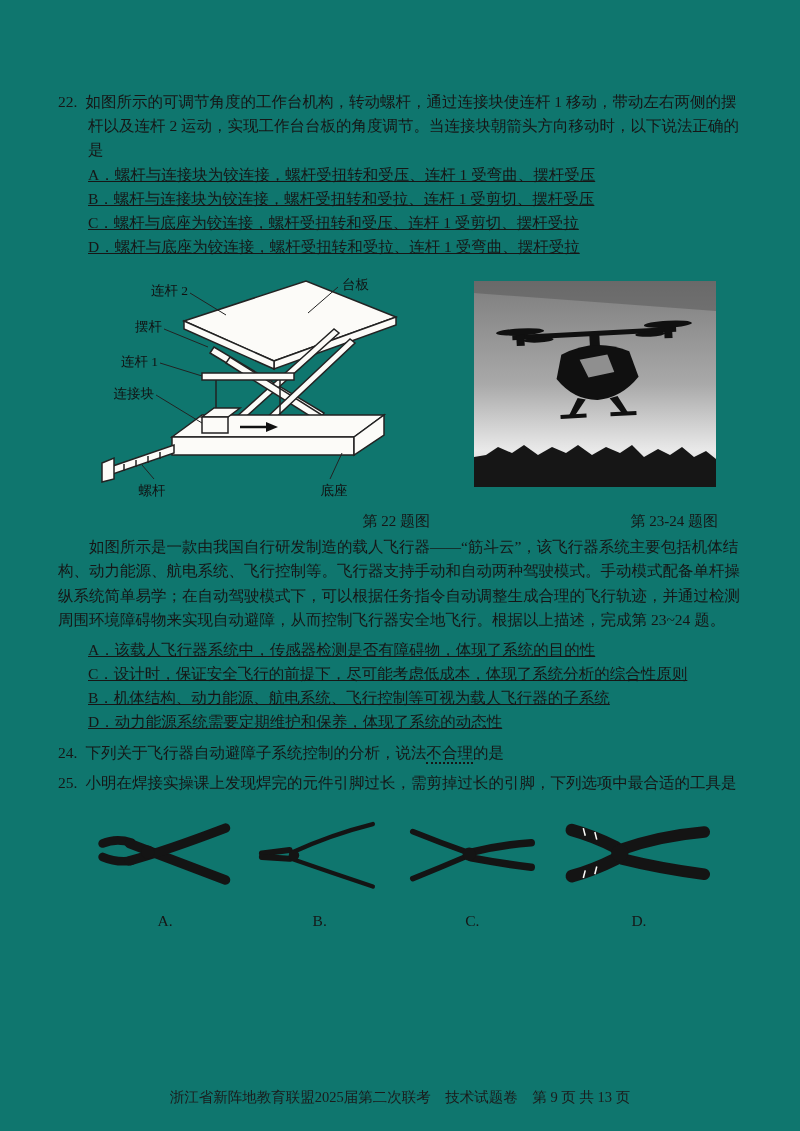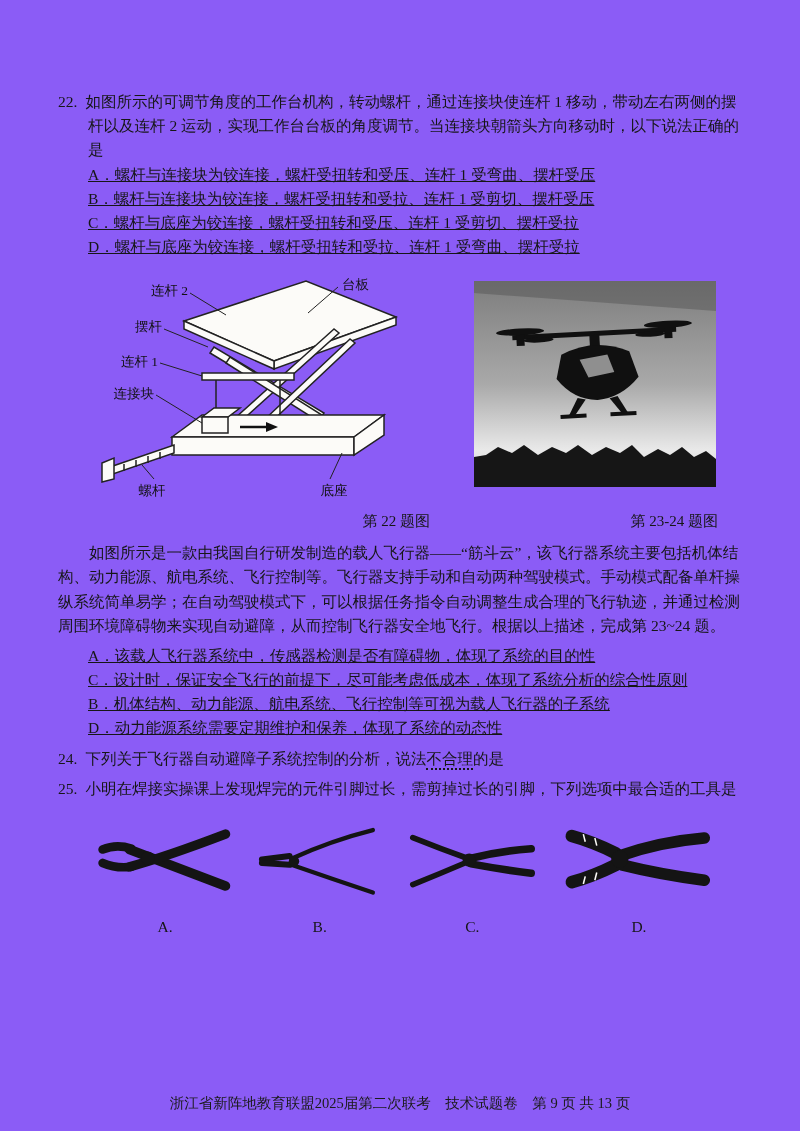--- a/index.html
+++ b/index.html
@@ -3,46 +3,46 @@
 <meta charset="utf-8">
 <style>
   * { margin:0; padding:0; box-sizing:border-box; }
   html,body { background:#e9e9e9; }
   body {
     width:800px; height:1131px; overflow:hidden;
     font-family:"Liberation Serif","DejaVu Serif",serif;
   }
   .page {
     width:800px; height:1131px; position:relative;
-    background:#8b5cf6; color:#161616;
+    background:#0f766e; color:#161616;
     font-size:15.5px; line-height:1.56;
     padding:84px 54px 0 58px;
   }
   .q { margin-top:6px; }
   .q-stem { padding-left:30px; text-indent:-30px; }
   .q-num { margin-right:8px; }
   .options { padding-left:30px;text-decoration:underline; }
   .em { border-bottom:2px dotted #161616; padding-bottom:1px; }
 
   .figures-row { display:flex; align-items:flex-start; margin:8px 0 2px 0; }
   figure { display:flex; flex-direction:column; height:266px; }
   .fig22 { margin-left:38px; width:334px; }
   .fig2324 { margin-left:44px; width:244px; }
   .fig2324 svg { margin-top:14px; }
   figcaption { margin-top:auto; text-align:right; font-size:15px; }
   svg { display:block; }
 
-  .passage { margin-top:8px; text-indent:2em; }
+  .passage { margin-top:2px; text-indent:2em; }
 
   .pliers-row { display:flex; justify-content:space-between; align-items:flex-end; margin-top:12px; padding:0 28px 0 34px; }
   .plier-col { display:flex; flex-direction:column; align-items:center; }
   .choice-label { margin-top:6px; }
 
   .footer {
-    position:absolute; left:0; bottom:16px; width:100%;
+    position:absolute; left:0; bottom:22px; width:100%;
     text-align:center; font-size:14.5px; color:#1b1b1b;
   }
 </style>
 </head>
 <body>
 
 <div class="page">
 
   <section class="q">
     <p class="q-stem"><span class="q-num">22.</span><span>如图所示的可调节角度的工作台机构，转动螺杆，通过连接块使连杆 1 移动，带动左右两侧的摆杆以及连杆 2 运动，实现工作台台板的角度调节。当连接块朝箭头方向移动时，以下说法正确的是</span></p>

